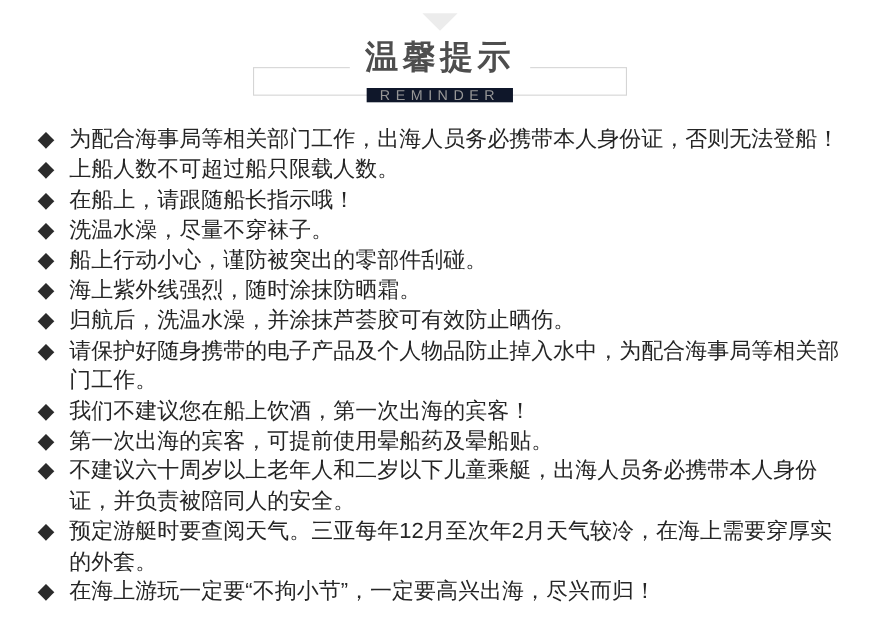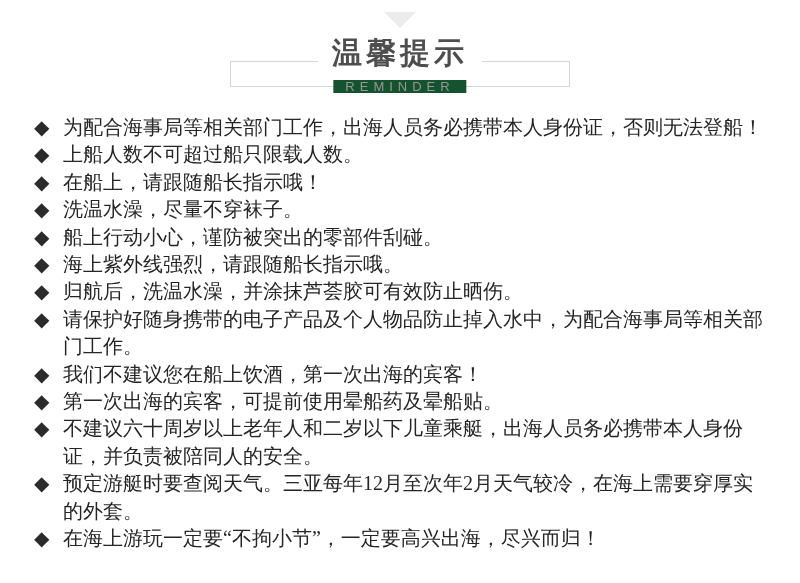--- a/index.html
+++ b/index.html
@@ -37,21 +37,21 @@
     font-weight:bold;
     letter-spacing:4px;
     line-height:1;
     color:#4e4e4e;
     white-space:nowrap;
   }
   .subtitle{
     position:absolute;
     left:50%;bottom:-7px;
     transform:translateX(-50%);
-    background:#14532d;
+    background:#0f172a;
     padding:0 12px;
     font-size:13px;
     letter-spacing:5px;
     line-height:1;
     color:#979797;
     white-space:nowrap;
   }
   
   .tips{
     list-style:none;
@@ -69,21 +69,20 @@
     flex:none;
     width:21px;
     margin-right:8px;
     font-size:20px;
     line-height:27.4px;
     color:#2b2b2b;
   }
   .tip-text{
     flex:1;
     max-width:703px;
-    font-family:Liberation Serif, serif;
   }
 </style>
 </head>
 <body>
 
 <div class="arrow-down"></div>
 
 <div class="header-frame">
   <h1 class="title">温馨提示</h1>
   <div class="subtitle">REMINDER</div>
@@ -105,21 +104,21 @@
   <li class="tip">
     <span class="bullet">◆</span>
     <span class="tip-text">洗温水澡，尽量不穿袜子。</span>
   </li>
   <li class="tip">
     <span class="bullet">◆</span>
     <span class="tip-text">船上行动小心，谨防被突出的零部件刮碰。</span>
   </li>
   <li class="tip">
     <span class="bullet">◆</span>
-    <span class="tip-text">海上紫外线强烈，请跟随船长指示哦。</span>
+    <span class="tip-text">海上紫外线强烈，随时涂抹防晒霜。</span>
   </li>
   <li class="tip">
     <span class="bullet">◆</span>
     <span class="tip-text">归航后，洗温水澡，并涂抹芦荟胶可有效防止晒伤。</span>
   </li>
   <li class="tip">
     <span class="bullet">◆</span>
     <span class="tip-text">请保护好随身携带的电子产品及个人物品防止掉入水中，为配合海事局等相关部门工作。</span>
   </li>
   <li class="tip">

